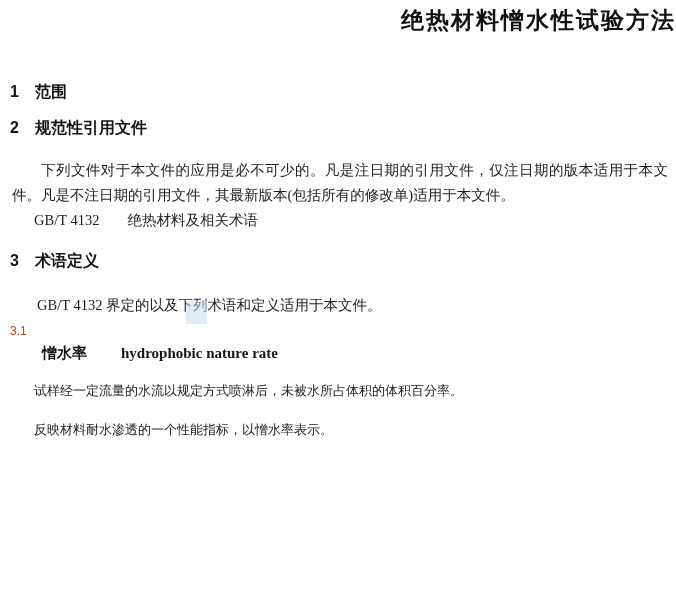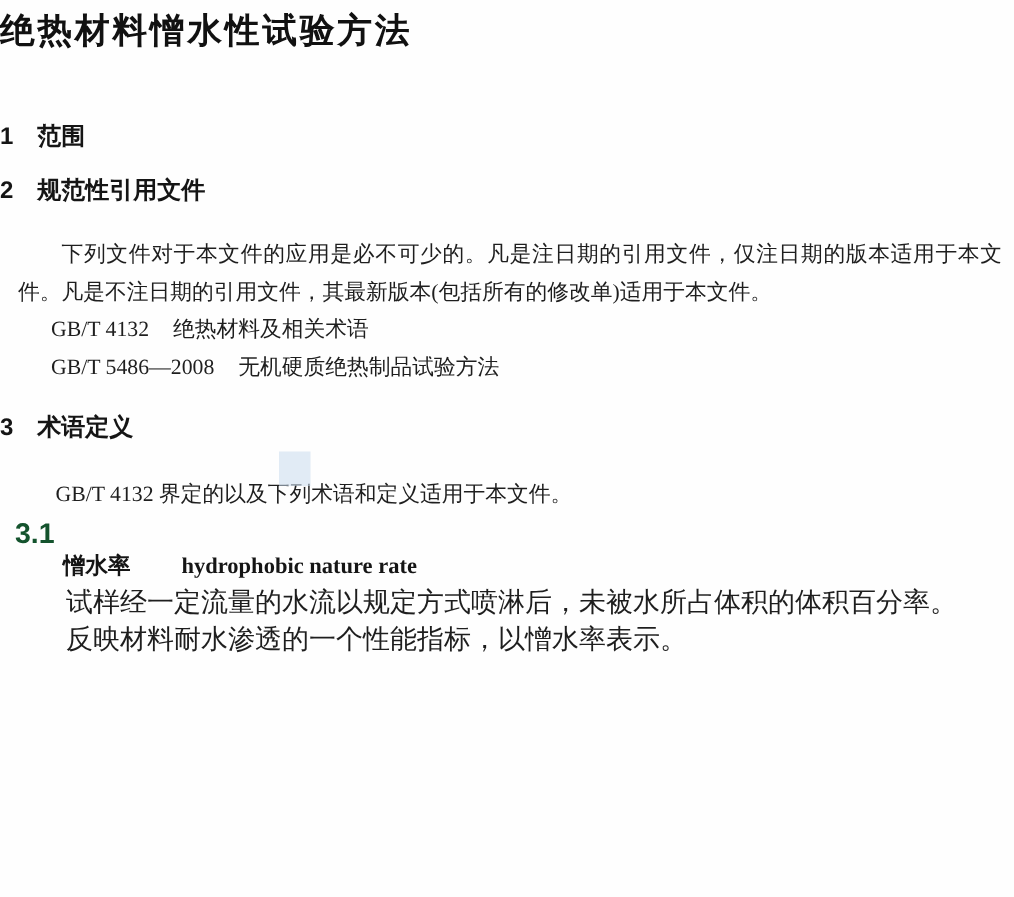--- a/index.html
+++ b/index.html
@@ -11,30 +11,30 @@
     position: relative;
     width: 676px;
     height: 598px;
     background: #fefefe;
     overflow: hidden;
     color: #1e1e1e;
     font-family: "Liberation Serif", "DejaVu Serif", serif;
   }
   .doc-title {
     margin: 7px 0 0 0;
-    text-align: left;
+    text-align: right;
     font-family: "Liberation Sans", "DejaVu Sans", sans-serif;
     font-weight: 700;
     font-size: 23px;
     line-height: 27px;
     letter-spacing: 2px;
     color: #111;
   }
   .sec-heading {
-    margin: 0 0 0 0;
+    margin: 0 0 0 10px;
     font-family: "Liberation Sans", "DejaVu Sans", sans-serif;
     font-weight: 700;
     font-size: 16px;
     line-height: 20px;
     color: #151515;
   }
   .sec-heading .sec-num {
     display: inline-block;
     margin-right: 16px;
   }
@@ -50,49 +50,49 @@
     color: #1e1e1e;
   }
   .para-gap { margin-top: 22px; }
   .para-gap-sm { margin-top: 20px; margin-left: 12px; }
   .ref-line {
     margin: 0 8px 0 34px;
     font-size: 14.5px;
     line-height: 25px;
     white-space: nowrap;
   }
-  .ref-title { margin-left: 16px; text-align: right; }
+  .ref-title { margin-left: 28px; text-align: right; }
   .clause-num {
     margin: 3px 0 0 10px;
     font-family: "Liberation Sans", "DejaVu Sans", sans-serif;
-    font-weight: 700;
-    font-size: 19px;
+    font-weight: 400;
+    font-size: 12px;
     line-height: 21px;
-    color: #14532d;
+    color: #c2410c;
   }
   .term-line {
     margin: 0 0 0 42px;
     font-size: 15px;
     line-height: 21px;
     white-space: nowrap;
   }
   .term-zh {
     font-family: "Liberation Sans", "DejaVu Sans", sans-serif;
     font-weight: 700;
     color: #151515;
   }
   .term-en {
     margin-left: 34px;
     font-family: "Liberation Serif", "DejaVu Serif", serif;
     font-weight: 700;
     color: #151515;
   }
   .def-line {
-    margin: 0 8px;
-    font-size: 18px;
+    margin: 14px 8px;
+    font-size: 13px;
     line-height: 25px;
     text-indent: 2em;
     text-align: justify;
   }
   .highlight-artifact {
     position: absolute;
     left: 186px;
     top: 301px;
     width: 21px;
     height: 23px;
@@ -116,23 +116,20 @@
   <div class="sec-heading sec2-heading">
     <span class="sec-num">2</span><span>规范性引用文件</span>
   </div>
 
   <p class="body-para para-gap-sm">下列文件对于本文件的应用是必不可少的。凡是注日期的引用文件，仅注日期的版本适用于本文件。凡是不注日期的引用文件，其最新版本(包括所有的修改单)适用于本文件。</p>
 
   <div class="ref-line">
     <span class="ref-code">GB/T 4132</span><span class="ref-title">绝热材料及相关术语</span>
   </div>
 
-  <div class="ref-line">
-    <span class="ref-code">GB/T 5486—2008</span><span class="ref-title">无机硬质绝热制品试验方法</span>
-  </div>
 
   <div class="sec-heading sec3-heading">
     <span class="sec-num">3</span><span>术语定义</span>
   </div>
 
   <p class="body-para para-gap">GB/T 4132 界定的以及下列术语和定义适用于本文件。</p>
 
   <div class="clause-num">3.1</div>
 
   <div class="term-line">

